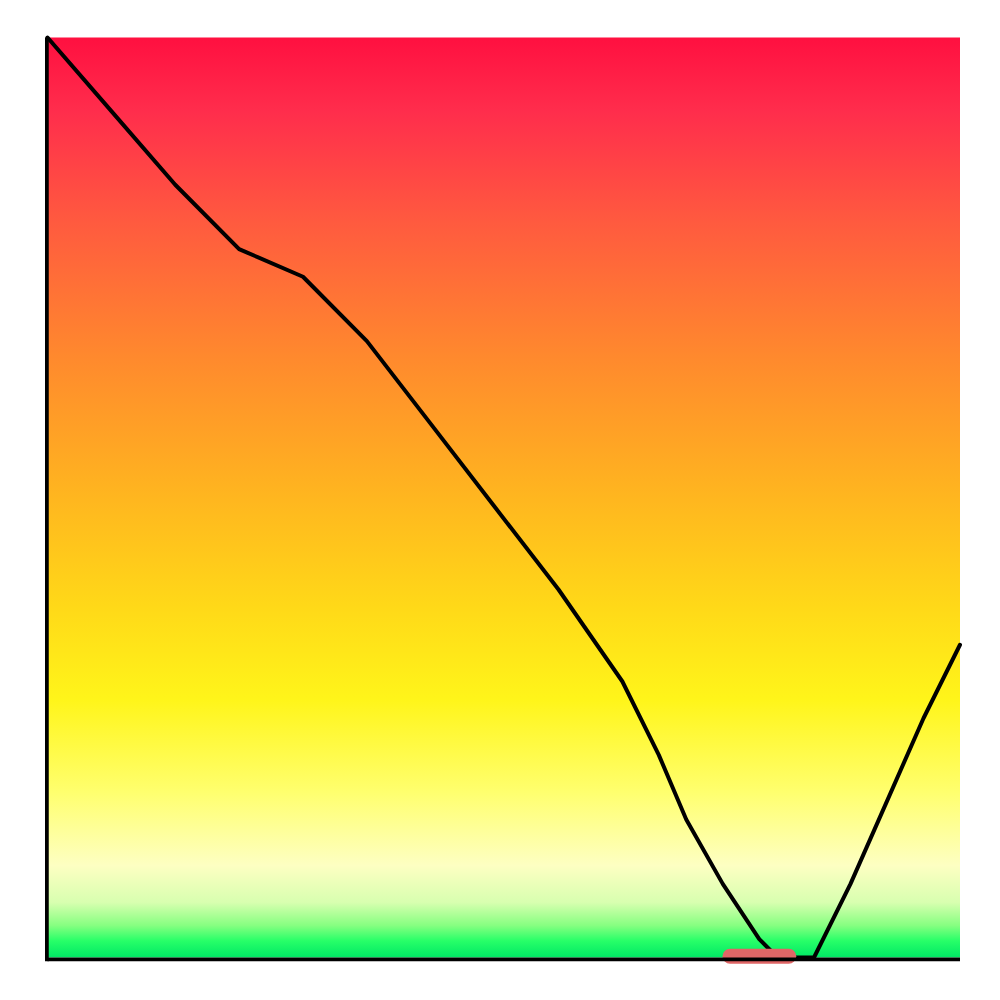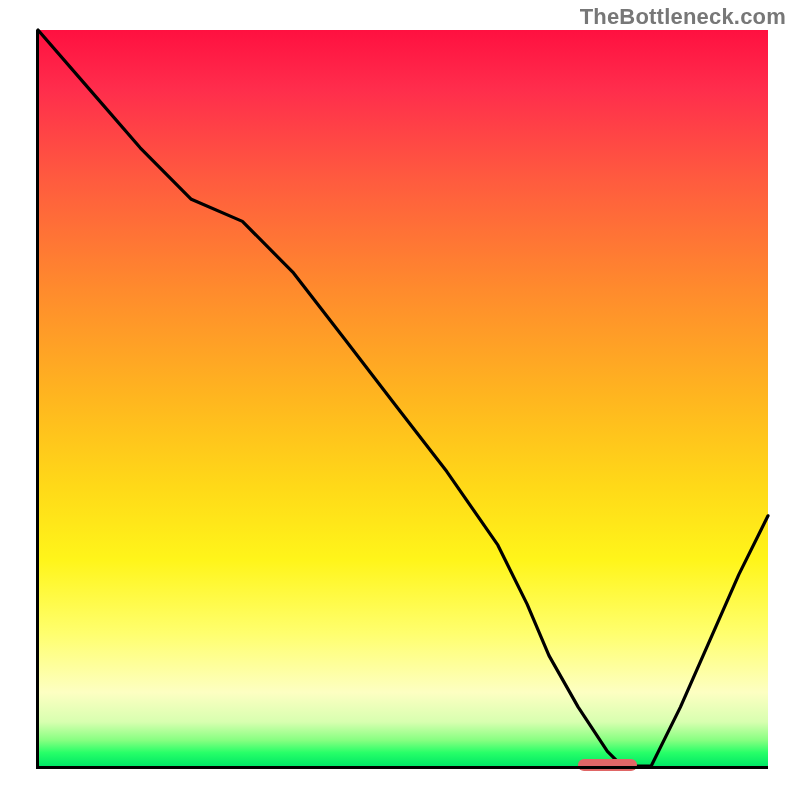--- a/index.html
+++ b/index.html
@@ -79,21 +79,20 @@
     height: 12px;
     border-radius: 6px;
     background: #e06666;
   }
 </style>
 </head>
 <body>
 
 <div class="container">
 
-  <div class="watermark">TheBottleneck.com</div>
 
   <div class="plot-area"></div>
 
   <svg class="curve" viewBox="0 0 730 736" preserveAspectRatio="none">
     <path id="curve-path" d="M0.0 0.0 L51.1 58.9 L102.2 117.8 L153.3 169.3 L204.4 191.4 L255.5 242.9 L306.6 309.1 L357.7 375.4 L408.8 441.6 L459.9 515.2 L489.1 574.1 L511.0 625.6 L540.2 677.1 L569.4 721.3 L584.0 736.0 L613.2 736.0 L642.4 677.1 L671.6 610.9 L700.8 544.6 L730.0 485.8" fill="none" stroke="#000" stroke-width="3.2" stroke-linecap="round" stroke-linejoin="round"></path>
   </svg>
 
   <div class="marker" id="baseline-marker" style="left: 578.2px; width: 58.4px; top: 759px;"></div>
 
   <div class="axis-line axis-left"></div>

